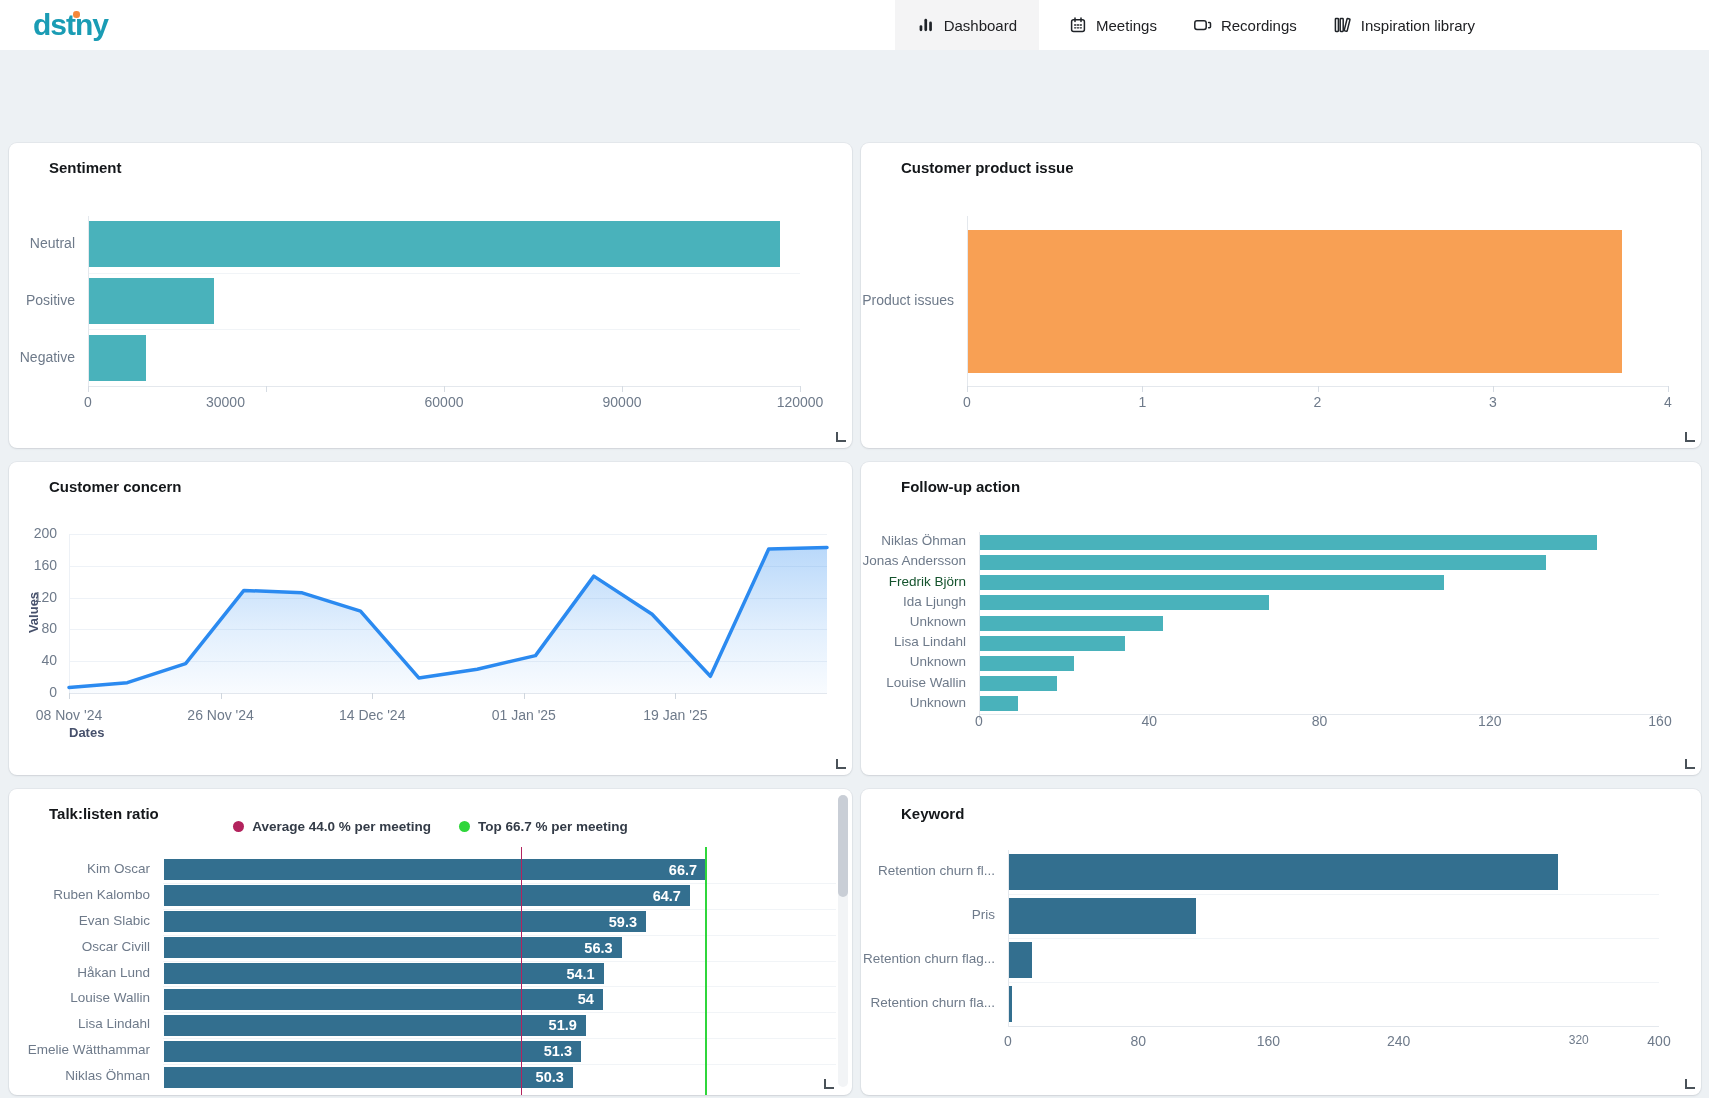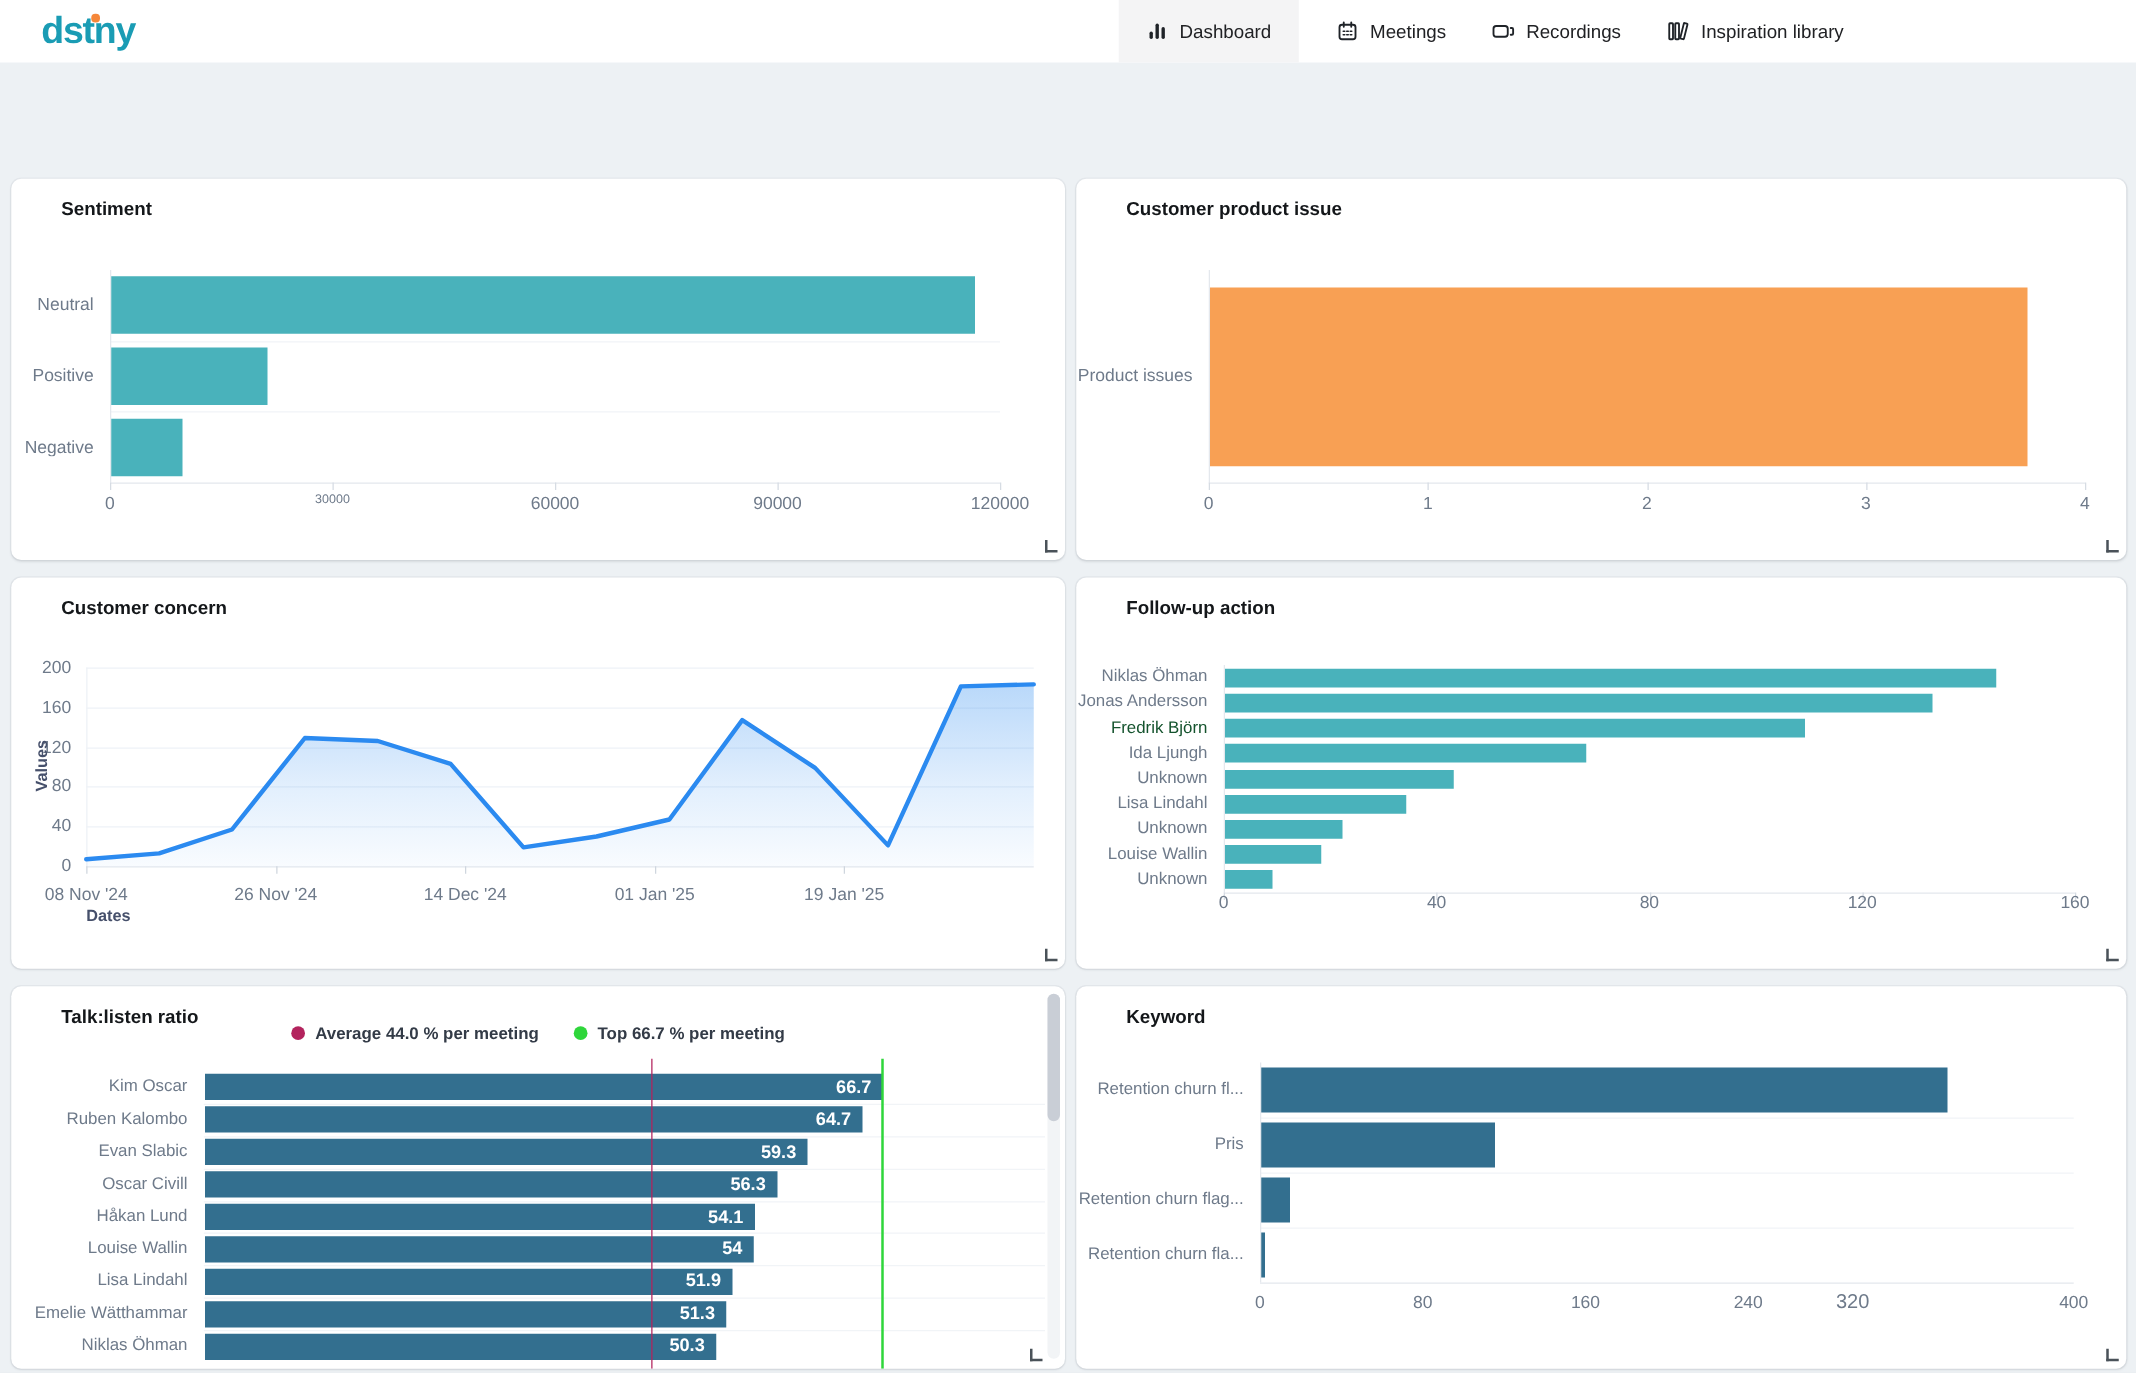--- a/index.html
+++ b/index.html
@@ -79,21 +79,21 @@
   <div class="card" style="left:9px;top:143px;width:843px;height:305px;">
     <div class="card-title">Sentiment</div>
     <div class="resize-handle"></div>
   <div style="position: absolute; left: 79px; top: 129.7px; width: 712px; height: 1px; background: rgb(241, 244, 247);"></div>
       <div style="position: absolute; left: 79px; top: 186.3px; width: 712px; height: 1px; background: rgb(241, 244, 247);"></div>
       <div style="position: absolute; left: 79px; top: 73px; width: 1px; height: 170px; background: rgb(228, 232, 237);"></div>
       <div style="position: absolute; left: 79px; top: 243px; width: 712px; height: 1px; background: rgb(228, 232, 237);"></div>
       <div style="position: absolute; left: 79px; top: 243px; width: 1px; height: 6px; background: rgb(214, 220, 227);"></div>
       <div style="position: absolute; left: 19px; top: 251px; width: 120px; text-align: center; font-size: 14px; color: rgb(110, 122, 138);">0</div>
       <div style="position: absolute; left: 257px; top: 243px; width: 1px; height: 6px; background: rgb(214, 220, 227);"></div>
-      <div style="position: absolute; left: 197px; top: 251px; width: 120px; text-align: center; font-size: 10px; color: rgb(110, 122, 138);">30000</div>
+      <div style="position: absolute; left: 197px; top: 251px; width: 120px; font-size: 14px; color: rgb(110, 122, 138);">30000</div>
       <div style="position: absolute; left: 435px; top: 243px; width: 1px; height: 6px; background: rgb(214, 220, 227);"></div>
       <div style="position: absolute; left: 375px; top: 251px; width: 120px; text-align: center; font-size: 14px; color: rgb(110, 122, 138);">60000</div>
       <div style="position: absolute; left: 613px; top: 243px; width: 1px; height: 6px; background: rgb(214, 220, 227);"></div>
       <div style="position: absolute; left: 553px; top: 251px; width: 120px; text-align: center; font-size: 14px; color: rgb(110, 122, 138);">90000</div>
       <div style="position: absolute; left: 791px; top: 243px; width: 1px; height: 6px; background: rgb(214, 220, 227);"></div>
       <div style="position: absolute; left: 731px; top: 251px; width: 120px; text-align: center; font-size: 14px; color: rgb(110, 122, 138);">120000</div>
       <div style="position: absolute; left: 0px; top: 92.3px; width: 66px; text-align: right; font-size: 14px; color: rgb(110, 122, 138); white-space: nowrap; overflow: hidden;">Neutral</div>
       <div style="position: absolute; left: 80px; top: 78.3px; width: 691.2px; height: 46px; background: rgb(73, 178, 187);"></div>
       <div style="position: absolute; left: 0px; top: 149px; width: 66px; text-align: right; font-size: 14px; color: rgb(110, 122, 138); white-space: nowrap; overflow: hidden;">Positive</div>
       <div style="position: absolute; left: 80px; top: 135px; width: 124.6px; height: 46px; background: rgb(73, 178, 187);"></div>
@@ -264,21 +264,21 @@
     <div class="resize-handle"></div>
   <div style="position: absolute; left: 147px; top: 105px; width: 651px; height: 1px; background: rgb(241, 244, 247);"></div>
       <div style="position: absolute; left: 147px; top: 149px; width: 651px; height: 1px; background: rgb(241, 244, 247);"></div>
       <div style="position: absolute; left: 147px; top: 193px; width: 651px; height: 1px; background: rgb(241, 244, 247);"></div>
       <div style="position: absolute; left: 147px; top: 61px; width: 1px; height: 176px; background: rgb(228, 232, 237);"></div>
       <div style="position: absolute; left: 147px; top: 237px; width: 651px; height: 1px; background: rgb(228, 232, 237);"></div>
       <div style="position: absolute; left: 87px; top: 244px; width: 120px; text-align: center; font-size: 14px; color: rgb(110, 122, 138);">0</div>
       <div style="position: absolute; left: 217.2px; top: 244px; width: 120px; text-align: center; font-size: 14px; color: rgb(110, 122, 138);">80</div>
       <div style="position: absolute; left: 347.4px; top: 244px; width: 120px; text-align: center; font-size: 14px; color: rgb(110, 122, 138);">160</div>
       <div style="position: absolute; left: 477.6px; top: 244px; width: 120px; text-align: center; font-size: 14px; color: rgb(110, 122, 138);">240</div>
-      <div style="position: absolute; left: 607.8px; top: 244px; width: 120px; text-align: left; font-size: 16px; color: rgb(110, 122, 138);">320</div>
+      <div style="position: absolute; left: 607.8px; top: 244px; width: 120px; text-align: right; font-size: 12px; color: rgb(110, 122, 138);">320</div>
       <div style="position: absolute; left: 738px; top: 244px; width: 120px; text-align: center; font-size: 14px; color: rgb(110, 122, 138);">400</div>
       <div style="position: absolute; left: 0px; top: 74px; width: 134px; text-align: right; font-size: 13.5px; color: rgb(110, 122, 138); white-space: nowrap; overflow: hidden;">Retention churn fl...</div>
       <div style="position: absolute; left: 148px; top: 65px; width: 548.5px; height: 36px; background: rgb(51, 111, 143);"></div>
       <div style="position: absolute; left: 0px; top: 118px; width: 134px; text-align: right; font-size: 13.5px; color: rgb(110, 122, 138); white-space: nowrap; overflow: hidden;">Pris</div>
       <div style="position: absolute; left: 148px; top: 109px; width: 187.2px; height: 36px; background: rgb(51, 111, 143);"></div>
       <div style="position: absolute; left: 0px; top: 162px; width: 134px; text-align: right; font-size: 13.5px; color: rgb(110, 122, 138); white-space: nowrap; overflow: hidden;">Retention churn flag...</div>
       <div style="position: absolute; left: 148px; top: 153px; width: 22.8px; height: 36px; background: rgb(51, 111, 143);"></div>
       <div style="position: absolute; left: 0px; top: 206px; width: 134px; text-align: right; font-size: 13.5px; color: rgb(110, 122, 138); white-space: nowrap; overflow: hidden;">Retention churn fla...</div>
       <div style="position: absolute; left: 148px; top: 197px; width: 3.3px; height: 36px; background: rgb(51, 111, 143);"></div>
     </div>

